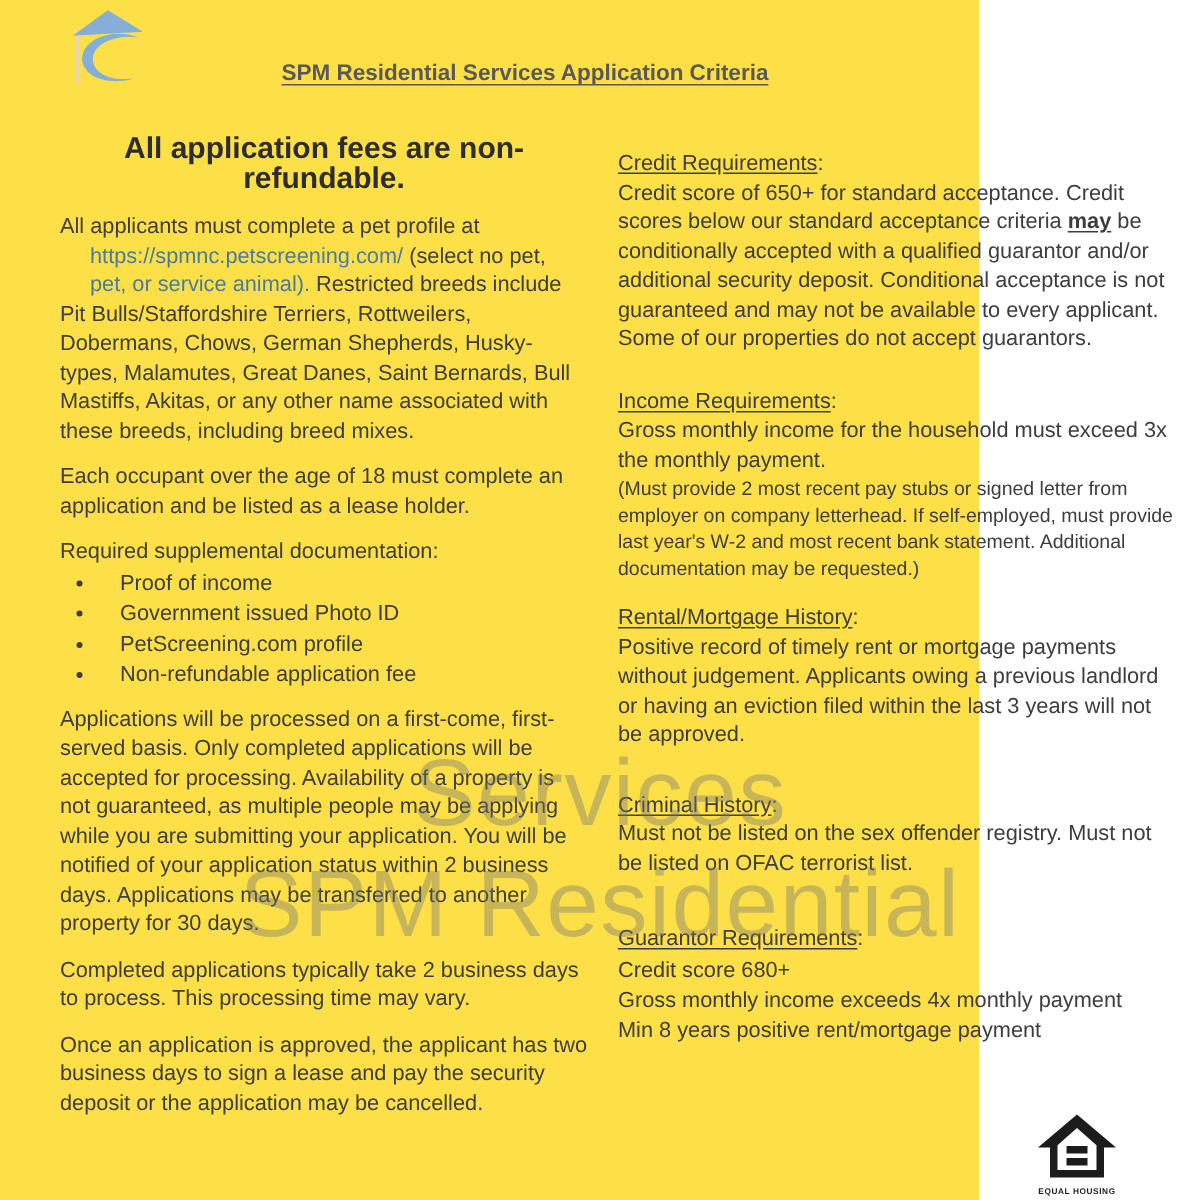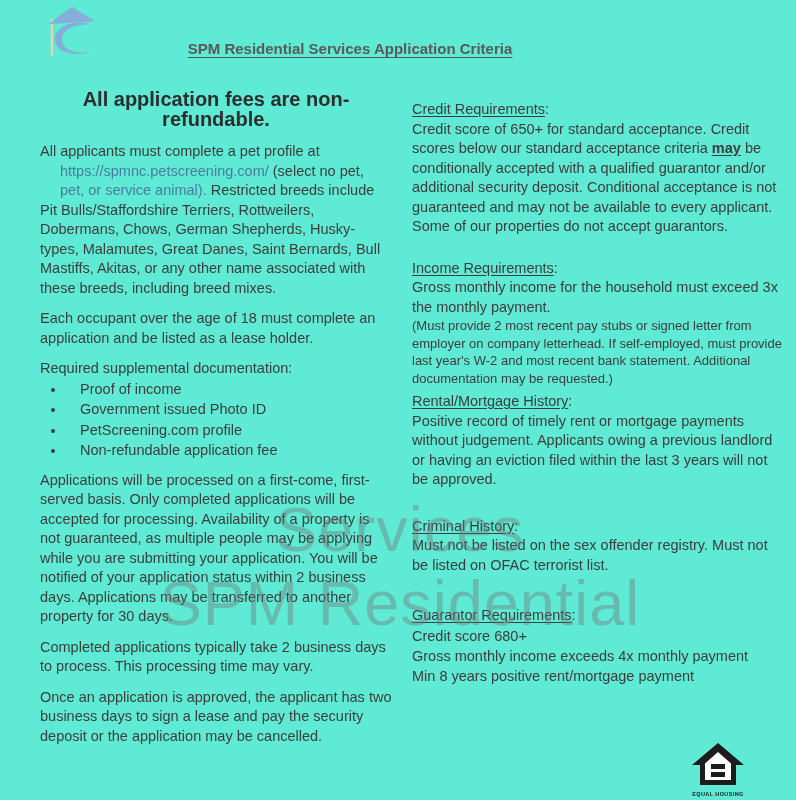--- a/index.html
+++ b/index.html
@@ -3,21 +3,21 @@
 <meta charset="utf-8">
 <style>
   * { margin:0; padding:0; box-sizing:border-box; }
   html,body { background:#ffffff; }
   body {
     width:796px; height:800px;
     font-family:"Liberation Sans","DejaVu Sans",sans-serif;
     color:#3d3d3d;
     overflow:hidden;
   }
-  .page { position:relative; width:796px; height:800px; background:#5eead4; }
+  .page { position:relative; width:653px; height:800px; background:#fde047; }
 
   
   .logo { position:absolute; left:44px; top:3px; width:54px; height:58px; }
 
   
   .title {
     position:absolute; left:150px; top:40px; width:400px;
     text-align:center; font-size:15px; font-weight:700; color:#595959;
   }
   .title .u { text-decoration:underline; text-underline-offset:3px; }
@@ -40,21 +40,21 @@
   .link { color:#4a7c9f; text-underline-offset:2px; cursor:pointer;margin-left:20px; }
 
   .docs-title { margin-bottom:1px !important; }
   ul.docs { list-style:disc; margin:0 0 10px 26px; padding:0; }
   ul.docs li { padding-left:14px; margin-bottom:1px; }
 
   .u { text-decoration:underline; text-underline-offset:2px; }
   .sec-heading { margin-bottom:0 !important; }
   .sec-body { margin-bottom:0 !important; }
   .sec-income    { margin-top:22px; }
-  .sec-rental    { margin-top:5px; }
+  .sec-rental    { margin-top:16px; }
   .sec-criminal  { margin-top:27px; }
   .sec-guarantor { margin-top:31px; }
   .note { font-size:13px; line-height:17.5px; }
   .gline { line-height:20px; }
   strong.u { font-weight:700; }
 
   
   .eho { position:absolute; left:686px; top:742px; width:64px; text-align:center; z-index:2; }
   .eho-text { font-size:5.5px; line-height:6.5px; font-weight:700; letter-spacing:0.4px; color:#1c1c1c; margin-top:1px; }
 </style>

